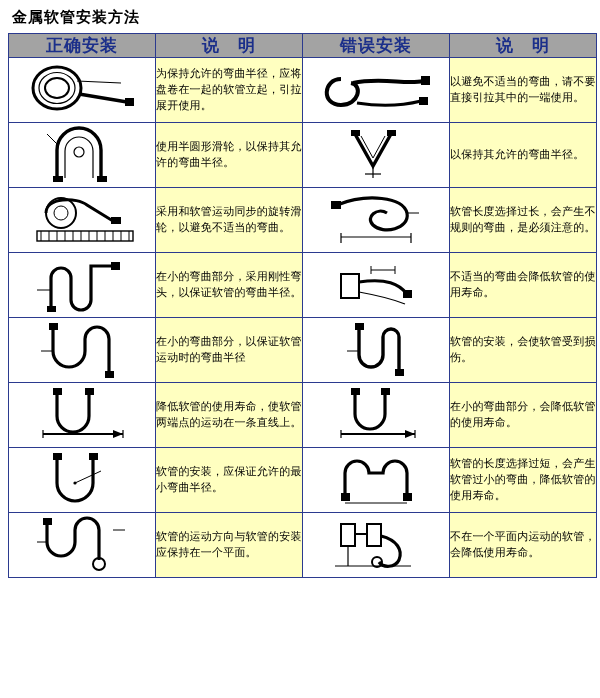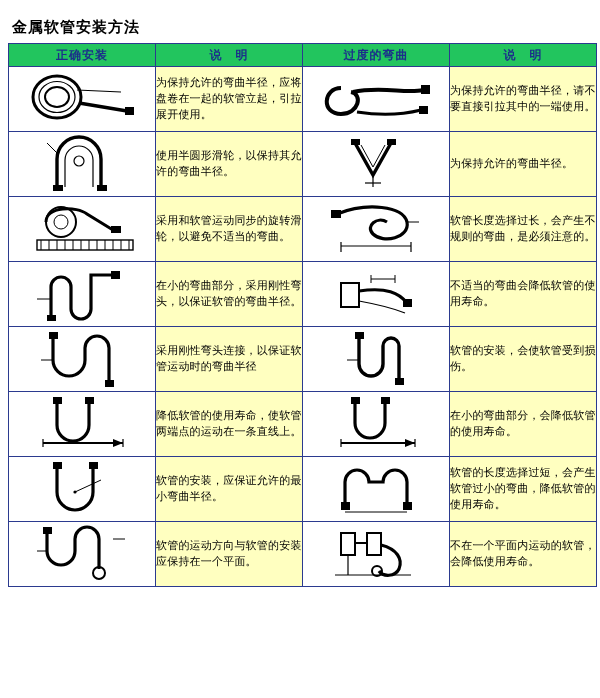--- a/index.html
+++ b/index.html
@@ -12,44 +12,44 @@
     height: 698px;
     font-family: "DejaVu Sans", "Liberation Sans", sans-serif;
     color: #000000;
     overflow: hidden;
   }
   .page {
     position: relative;
     width: 600px;
     height: 522px;
     box-sizing: border-box;
-    padding: 16px 8px 0 8px;
+    padding: 6px 8px 0 8px;
   }
   .title {
     font-size: 15px;
     font-weight: bold;
     letter-spacing: 1px;
     margin: 2px 0 6px 4px;
     color: #000;
   }
   table.matrix {
     border-collapse: collapse;
     width: 584px;
     table-layout: fixed;
     border: 1px solid #2b3a8f;
   }
   table.matrix td, table.matrix th {
     border: 1px solid #2b3a8f;
     vertical-align: middle;
     padding: 0;
   }
   thead th {
-    background: #22c55e;
+    background: #a3a3a3;
     color: #1b2f8a;
-    font-size: 12px;
+    font-size: 17px;
     font-weight: bold;
     height: 22px;
     letter-spacing: 1px;
   }
   .col-img { width: 146px; }
   .col-txt { width: 146px; }
   td.img-cell {
     background: #ffffff;
     text-align: center;
     height: 64px;
@@ -71,21 +71,21 @@
 <body>
 
 <div class="page">
   <div class="title">金属软管安装方法</div>
 
   <table class="matrix">
     <thead>
       <tr>
         <th class="col-img">正确安装</th>
         <th class="col-txt">说　明</th>
-        <th class="col-img">过度的弯曲</th>
+        <th class="col-img">错误安装</th>
         <th class="col-txt">说　明</th>
       </tr>
     </thead>
     <tbody>
 
       <tr>
         <td class="img-cell">
           <svg class="fig" width="130" height="58" viewBox="0 0 130 58">
             <ellipse cx="40" cy="27" rx="24" ry="21" fill="none" stroke="#000" stroke-width="3"></ellipse>
             <ellipse cx="40" cy="27" rx="12" ry="10" fill="none" stroke="#000" stroke-width="2"></ellipse>
@@ -98,21 +98,21 @@
         <td class="txt-cell">为保持允许的弯曲半径，应将盘卷在一起的软管立起，引拉展开使用。</td>
         <td class="img-cell">
           <svg class="fig" width="130" height="58" viewBox="0 0 130 58">
             <path d="M30 18 C12 18 10 44 30 44 C48 44 52 24 40 22" fill="none" stroke="#000" stroke-width="4"></path>
             <path d="M42 22 C70 16 96 24 112 20" fill="none" stroke="#000" stroke-width="4"></path>
             <rect x="110" y="15" width="9" height="9" fill="#000"></rect>
             <path d="M46 42 C72 46 94 44 110 40" fill="none" stroke="#000" stroke-width="3"></path>
             <rect x="108" y="36" width="9" height="8" fill="#000"></rect>
           </svg>
         </td>
-        <td class="txt-cell">为保持允许的弯曲半径，请不要直接引拉其中的一端使用。</td>
+        <td class="txt-cell">以避免不适当的弯曲，请不要直接引拉其中的一端使用。</td>
       </tr>
 
       <tr>
         <td class="img-cell">
           <svg class="fig" width="130" height="58" viewBox="0 0 130 58">
             <path d="M40 52 L40 24 A22 22 0 0 1 84 24 L84 52" fill="none" stroke="#000" stroke-width="3.4"></path>
             <path d="M48 52 L48 25 A14 14 0 0 1 76 25 L76 52" fill="none" stroke="#000" stroke-width="1.2"></path>
             <rect x="36" y="50" width="10" height="6" fill="#000"></rect>
             <rect x="80" y="50" width="10" height="6" fill="#000"></rect>
             <circle cx="62" cy="26" r="5" fill="none" stroke="#000" stroke-width="1.2"></circle>
@@ -123,21 +123,21 @@
         <td class="img-cell">
           <svg class="fig" width="130" height="58" viewBox="0 0 130 58">
             <path d="M44 8 L62 40 L80 8" fill="none" stroke="#000" stroke-width="3.4"></path>
             <path d="M50 10 L62 32 L74 10" fill="none" stroke="#000" stroke-width="1"></path>
             <rect x="40" y="4" width="9" height="6" fill="#000"></rect>
             <rect x="76" y="4" width="9" height="6" fill="#000"></rect>
             <path d="M62 40 L62 52" stroke="#000" stroke-width="1.2"></path>
             <path d="M54 48 L70 48" stroke="#000" stroke-width="1.2"></path>
           </svg>
         </td>
-        <td class="txt-cell">为保持允许的弯曲半径。</td>
+        <td class="txt-cell">以保持其允许的弯曲半径。</td>
       </tr>
 
       <tr>
         <td class="img-cell">
           <svg class="fig" width="130" height="58" viewBox="0 0 130 58">
             <circle cx="44" cy="22" r="15" fill="none" stroke="#000" stroke-width="2"></circle>
             <circle cx="44" cy="22" r="7" fill="none" stroke="#000" stroke-width="1"></circle>
             <path d="M29 22 C29 6 60 6 70 14 L96 30" fill="none" stroke="#000" stroke-width="3"></path>
             <rect x="20" y="40" width="96" height="10" fill="none" stroke="#000" stroke-width="1.4"></rect>
             <path d="M24 40 L24 50 M32 40 L32 50 M40 40 L40 50 M48 40 L48 50 M56 40 L56 50 M64 40 L64 50 M72 40 L72 50 M80 40 L80 50 M88 40 L88 50 M96 40 L96 50 M104 40 L104 50 M112 40 L112 50" stroke="#000" stroke-width="1"></path>
@@ -183,21 +183,21 @@
 
       <tr>
         <td class="img-cell">
           <svg class="fig" width="130" height="58" viewBox="0 0 130 58">
             <path d="M36 6 L36 30 A16 16 0 0 0 68 30 L68 18 A12 12 0 0 1 92 18 L92 52" fill="none" stroke="#000" stroke-width="3.2"></path>
             <rect x="32" y="2" width="9" height="7" fill="#000"></rect>
             <rect x="88" y="50" width="9" height="7" fill="#000"></rect>
             <path d="M24 30 L36 30" stroke="#000" stroke-width="1"></path>
           </svg>
         </td>
-        <td class="txt-cell">采用刚性弯头连接，以保证软管运动时的弯曲半径</td>
+        <td class="txt-cell">在小的弯曲部分，以保证软管运动时的弯曲半径</td>
         <td class="img-cell">
           <svg class="fig" width="130" height="58" viewBox="0 0 130 58">
             <path d="M48 6 L48 34 A12 12 0 0 0 72 34 L72 16 A8 8 0 0 1 88 16 L88 50" fill="none" stroke="#000" stroke-width="3.4"></path>
             <rect x="44" y="2" width="9" height="7" fill="#000"></rect>
             <rect x="84" y="48" width="9" height="7" fill="#000"></rect>
             <path d="M36 30 L48 30" stroke="#000" stroke-width="1"></path>
           </svg>
         </td>
         <td class="txt-cell">软管的安装，会使软管受到损伤。</td>
       </tr>

